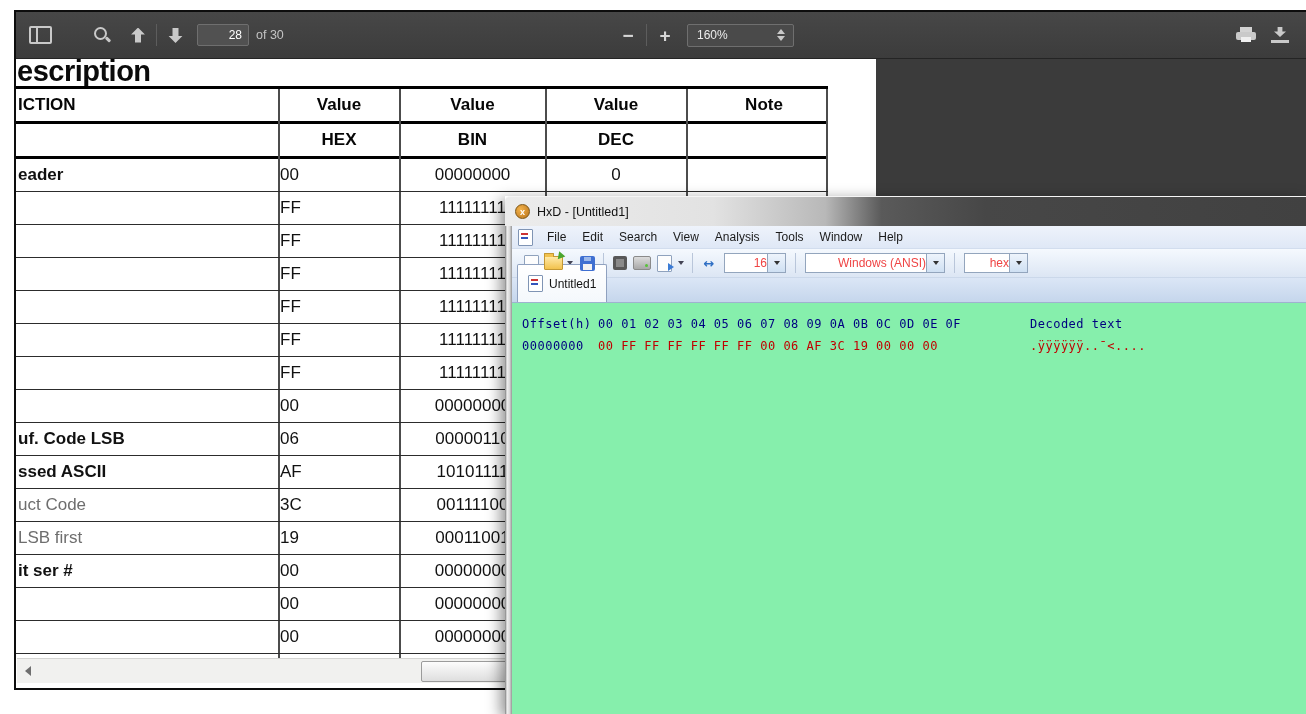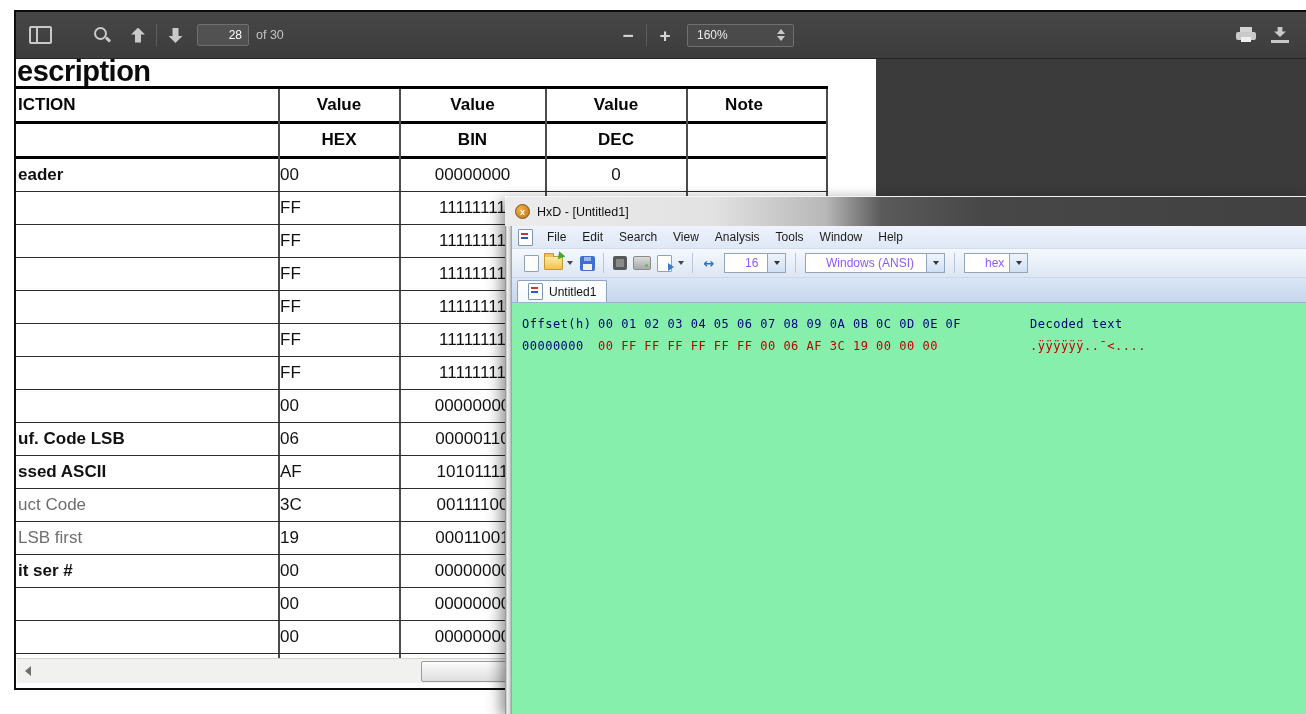--- a/index.html
+++ b/index.html
@@ -127,27 +127,27 @@
   .icon-floppy::before{content:"";position:absolute;left:4px;top:1px;width:7px;height:4px;background:#9db9ea;}
   .icon-floppy::after{content:"";position:absolute;left:3px;bottom:1px;width:9px;height:6px;background:#f2f2f2;}
   .icon-chip{width:14px;height:14px;background:#585858;border-radius:2px;position:relative;}
   .icon-chip::before{content:"";position:absolute;left:3px;top:3px;right:3px;bottom:3px;background:#8a8a8a;}
   .icon-drive{width:16px;height:12px;background:linear-gradient(#dcdcdc,#a8a8a8);border:1px solid #8a8a8a;border-radius:2px;position:relative;}
   .icon-drive::after{content:"";position:absolute;right:2px;bottom:2px;width:3px;height:3px;border-radius:50%;background:#57c23a;}
   .icon-export{width:13px;height:15px;background:#fdfdfd;border:1px solid #8fa2bd;border-radius:1px;position:relative;}
   .icon-export::after{content:"";position:absolute;right:-3px;bottom:0;width:0;height:0;border-top:4px solid transparent;border-bottom:4px solid transparent;border-left:6px solid #3a7bd5;}
   .icon-width{font-size:13px;color:#2f6fc4;font-weight:bold;line-height:13px;font-family:"DejaVu Sans",sans-serif;}
   .combo{height:20px;background:#fff;border:1px solid #93a5bd;display:flex;align-items:center;box-sizing:border-box;margin-left:4px;}
-  .combo .val{flex:1;font-size:12px;color:#8b5cf6;padding-left:20px;white-space:nowrap;overflow:hidden;}
+  .combo .val{flex:1;font-size:12px;color:#ef4444;padding-left:5px;white-space:nowrap;overflow:hidden;text-align:right;}
   .combo .btn{width:17px;height:100%;border-left:1px solid #93a5bd;background:linear-gradient(#eef4fc,#cfe0f3);display:flex;align-items:center;justify-content:center;flex:none;}
   .combo .btn i{width:0;height:0;border-left:3.5px solid transparent;border-right:3.5px solid transparent;border-top:4px solid #333;}
   .hxd-tabbar{height:24px;background:linear-gradient(#dbe6f6,#c5d6ec);display:flex;align-items:flex-end;padding-left:5px;border-bottom:1px solid #9fb2cf;}
   .hxd-tab{
     height:21px;background:linear-gradient(#ffffff,#f4f8fc);border:1px solid #8fa1bf;border-bottom:none;
-    border-radius:2px 2px 0 0;display:flex;align-items:center;padding:0 10px;
+    border-radius:2px 2px 0 0;display:flex;align-items:center;padding:8px 10px;
   }
   .hxd-tab .doc-icon{margin-right:6px;}
   .hxd-tab-label{font-size:12px;color:#111;}
   .hxd-content{flex:1;background:#86efac;padding:10px 0 0 10px;overflow:hidden;}
   .hex-line{display:grid;grid-template-columns:76px 432px 1fr;line-height:22px;
     font-family:"DejaVu Sans Mono","Liberation Mono",monospace;font-size:12px;letter-spacing:0.5px;white-space:pre;}
   .hx-navy{color:var(--navy,#000080);}
   .hx-red{color:var(--red,#c00000);}
 
 </style>
@@ -222,21 +222,21 @@
         <div class="vline" style="left:262px;"></div>
         <div class="vline" style="left:383px;"></div>
         <div class="vline" style="left:529px;"></div>
         <div class="vline" style="left:670px;"></div>
         <div class="vline" style="left:810px;"></div>
 
         <div class="thead-cell" style="left:2px;top:9px;text-align:left;">ICTION</div>
         <div class="thead-cell" style="left:264px;top:9px;width:118px;">Value</div>
         <div class="thead-cell" style="left:385px;top:9px;width:143px;">Value</div>
         <div class="thead-cell" style="left:531px;top:9px;width:138px;">Value</div>
-        <div class="thead-cell" style="left:672px;top:9px;width:112px;">Note</div>
+        <div class="thead-cell" style="left:692px;top:9px;width:112px;">Note</div>
 
         <div class="thead-cell" style="left:264px;top:44px;width:118px;">HEX</div>
         <div class="thead-cell" style="left:385px;top:44px;width:143px;">BIN</div>
         <div class="thead-cell" style="left:531px;top:44px;width:138px;">DEC</div>
 
         <div id="pdf-rows">
             <div class="trow" style="top: 73px;">
               <div class="tcell cell-label">eader</div>
               <div class="tcell cell-hex">00</div>
               <div class="tcell cell-bin">00000000</div>

